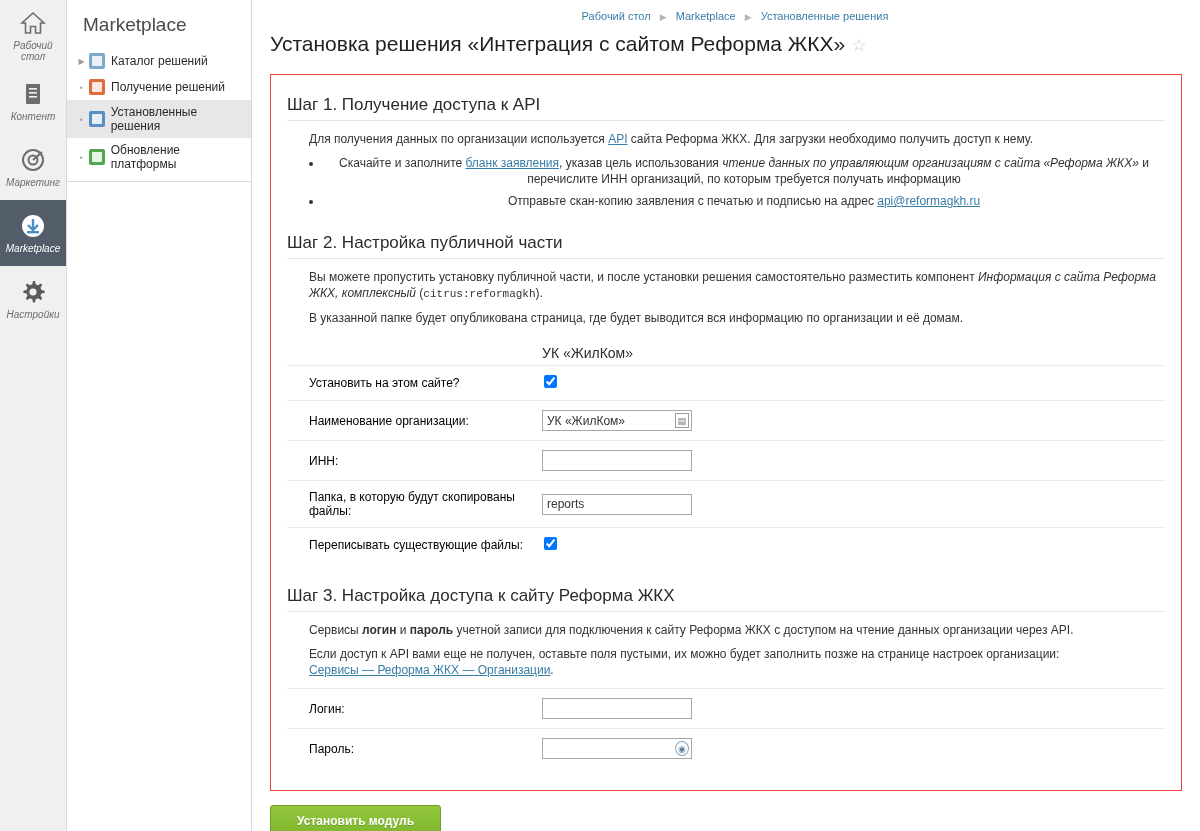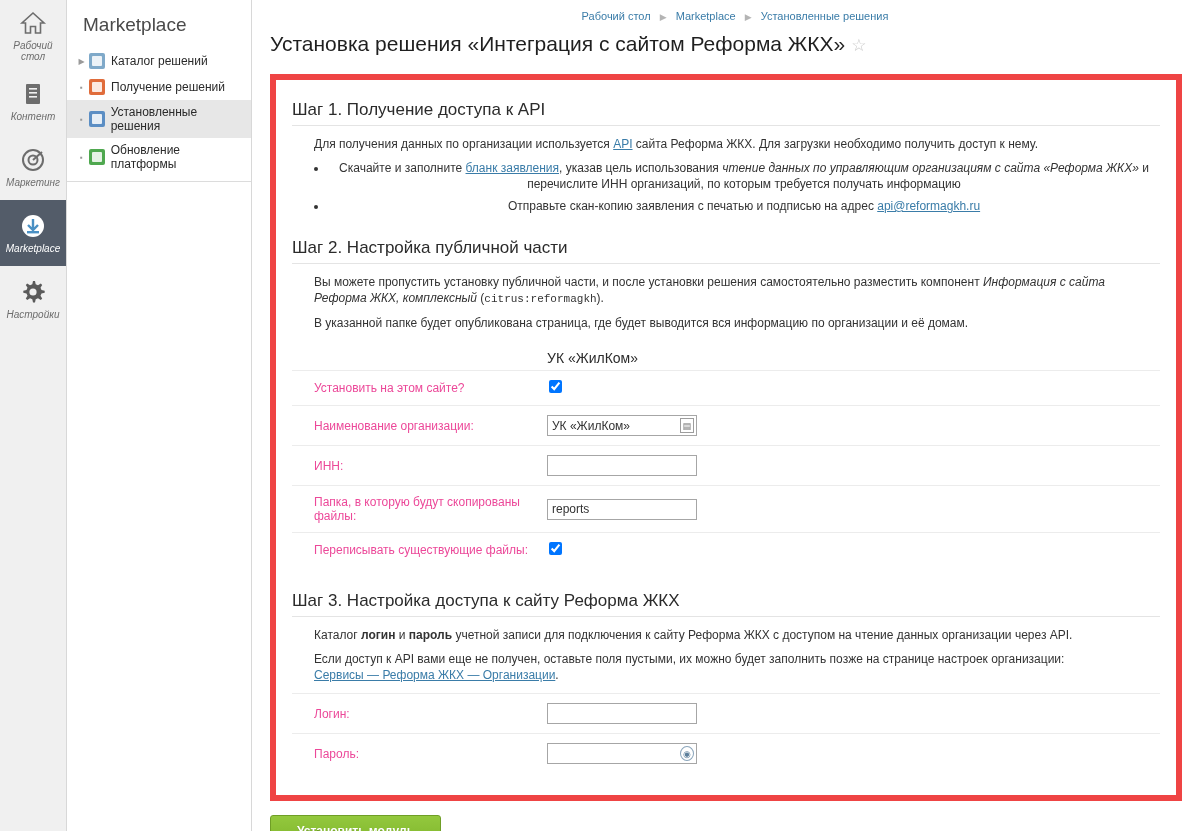--- a/index.html
+++ b/index.html
@@ -114,21 +114,21 @@
   .page-title {
     font-size: 21px;
     color: #1f1f1f;
     padding: 10px 0 12px 18px;
     font-weight: normal;
   }
   .star { color: #c9c9c9; font-size: 17px; margin-left: 6px; cursor: pointer; }
 
   .panel {
     margin: 6px 18px 0 18px;
-    border: 6px solid #ef4444;
+    border: 1px solid #ef4444;
     background: #fff;
     padding: 16px 0 22px 0;
   }
 
   h2.step {
     font-size: 17px;
     color: #2b2b2b;
     font-weight: normal;
     margin: 4px 0 10px 16px;
     padding-bottom: 5px;
@@ -171,21 +171,21 @@
   }
   .form-table td {
     border-top: 1px solid #ececec;
     padding: 9px 6px;
     vertical-align: middle;
   }
   .form-table tr.head td { border-top: none; padding-bottom: 4px; }
   .form-table td.lbl {
     width: 255px;
     padding-left: 22px;
-    color: #ec4899;
+    color: #000000;
   }
   .form-table td.val { padding-left: 0; }
   .colhead {
     font-size: 14px;
     color: #2b2b2b;
   }
   input.txt {
     width: 150px;
     height: 21px;
     border: 1px solid #a6a6a6;
@@ -384,21 +384,21 @@
           <td class="val">
             <input type="checkbox" checked="" style="">
           </td>
         </tr>
       </tbody>
         </table>
 
       <h2 class="step second">Шаг 3. Настройка доступа к сайту Реформа ЖКХ</h2>
 
       <p class="para">
-        <span>Каталог </span><b>логин</b><span> и </span><b>пароль</b><span> учетной записи для подключения к сайту Реформа ЖКХ с доступом на чтение данных организации через API.</span>
+        <span>Сервисы </span><b>логин</b><span> и </span><b>пароль</b><span> учетной записи для подключения к сайту Реформа ЖКХ с доступом на чтение данных организации через API.</span>
       </p>
       <p class="para">
         <span>Если доступ к API вами еще не получен, оставьте поля пустыми, их можно будет заполнить позже на странице настроек организации:</span><br>
         <a class="lnk" href="#">Сервисы — Реформа ЖКХ — Организации</a><span>.</span>
       </p>
 
       <table class="form-table">
         <tbody>
             <tr>
           <td class="lbl">Логин:</td>

